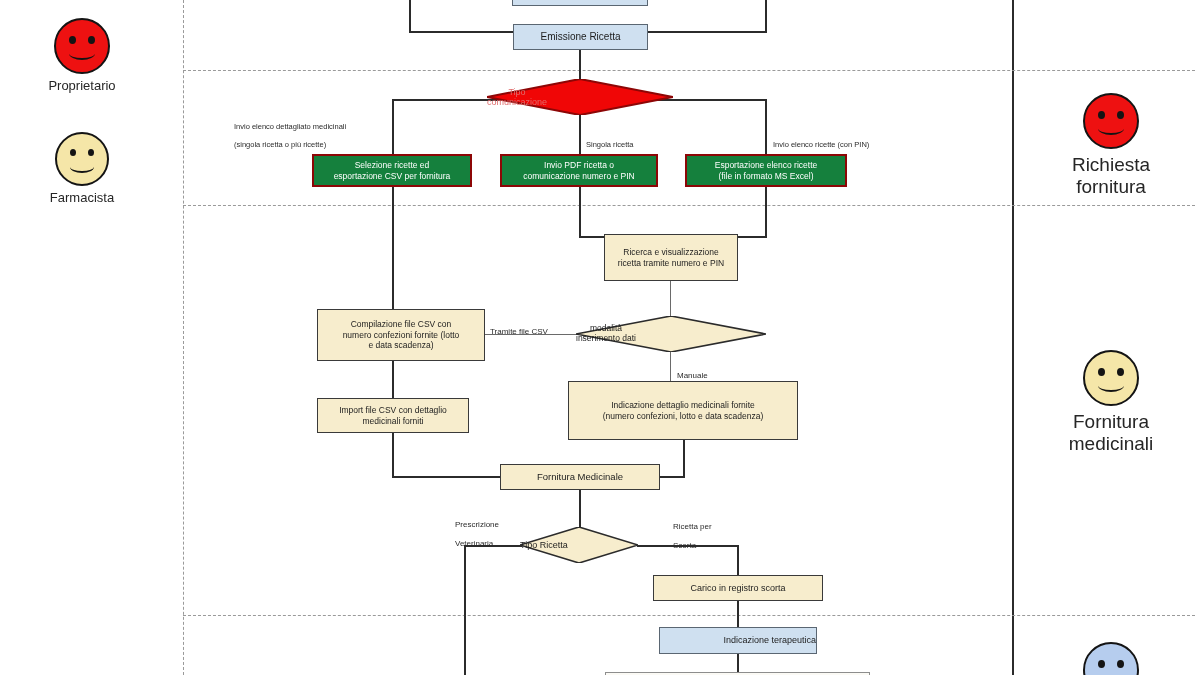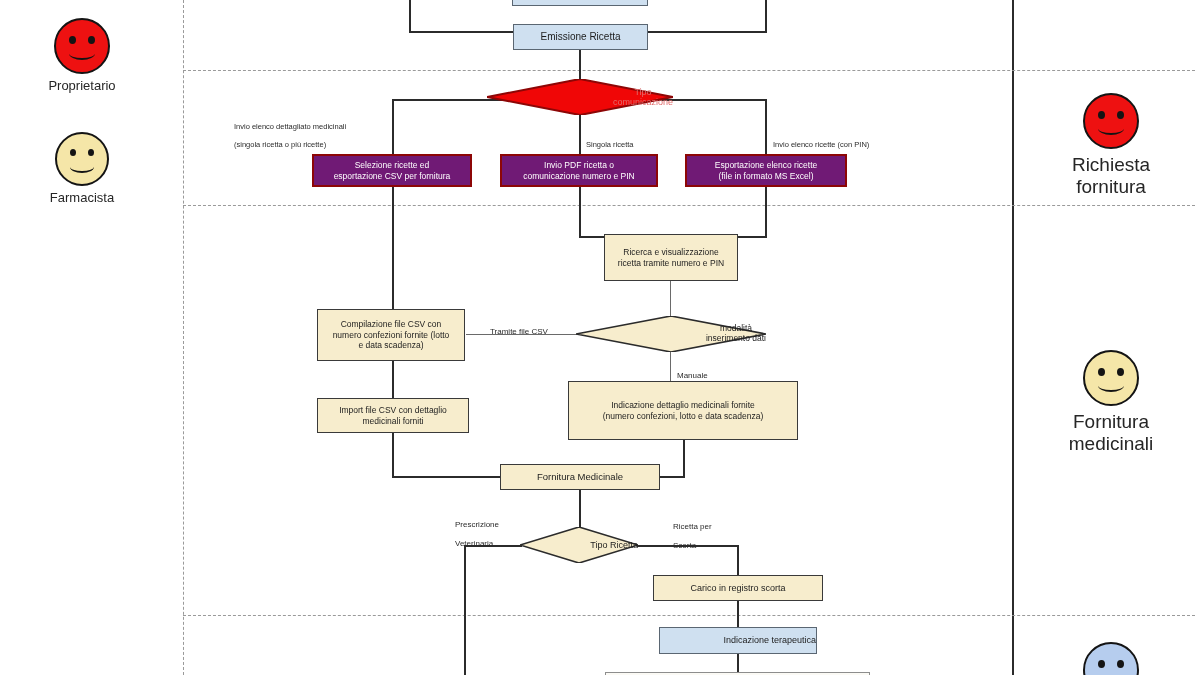--- a/index.html
+++ b/index.html
@@ -19,23 +19,23 @@
   .face .mouth{position:absolute;border-bottom:2px solid #141414;border-radius:0 0 60% 60%;
                left:50%;transform:translateX(-50%);}
   .actor-label{color:#262626;line-height:1.15;margin-top:5px;}
 
   
   .node{position:absolute;box-sizing:border-box;display:flex;align-items:center;
         justify-content:center;text-align:center;line-height:1.22;
         border:1px solid #2b2b2b;}
   .n-blue{background:#cfe0f0;border-color:#5a6672;color:#1d1d1d;}
   .n-cream{background:#f7edcd;border-color:#3a3a3a;color:#1d1d1d;}
-  .n-red{background:#701a75;border:2px solid #8d0606;color:#ffffff;}
-
-  .diamond{position:absolute;display:flex;align-items:center;justify-content:flex-end;
+  .n-red{background:#15803d;border:2px solid #8d0606;color:#ffffff;}
+
+  .diamond{position:absolute;display:flex;align-items:center;justify-content:flex-start;
            text-align:center;line-height:1.15;}
   .diamond .dshape{position:absolute;inset:0;}
   .diamond .dtext{position:relative;z-index:2;}
   .d-red .dtext{color:#e06b6b;}
   .d-cream .dtext{color:#1d1d1d;}
 
   
   .cx{position:absolute;background:#2b2b2b;height:2px;}
   .cy{position:absolute;background:#2b2b2b;width:2px;}
   .cx-thin{position:absolute;background:#6a6a6a;height:1px;}
@@ -187,21 +187,21 @@
     </span>
   </div>
 
   <div class="node n-cream" style="left:604px;top:234px;width:134px;height:47px;font-size:8.5px;">
     <span>
       <span>Ricerca e visualizzazione</span><br>
       <span>ricetta tramite numero e PIN</span>
     </span>
   </div>
 
-  <div class="node n-cream" style="left:317px;top:309px;width:148px;height:52px;font-size:8.5px;">
+  <div class="node n-cream" style="left:317px;top:309px;width:168px;height:52px;font-size:8.5px;">
     <span>
       <span>Compilazione file CSV con</span><br>
       <span>numero confezioni fornite (lotto</span><br>
       <span>e data scadenza)</span>
     </span>
   </div>
 
   <div class="diamond d-cream" style="left:576px;top:316px;width:190px;height:36px;font-size:8.5px;">
     <svg class="dshape" viewBox="0 0 190 36" preserveAspectRatio="none">
       <polygon points="95,0 190,18 95,36 0,18" fill="#f7edcd" stroke="#2b2b2b" stroke-width="1.6"></polygon>

